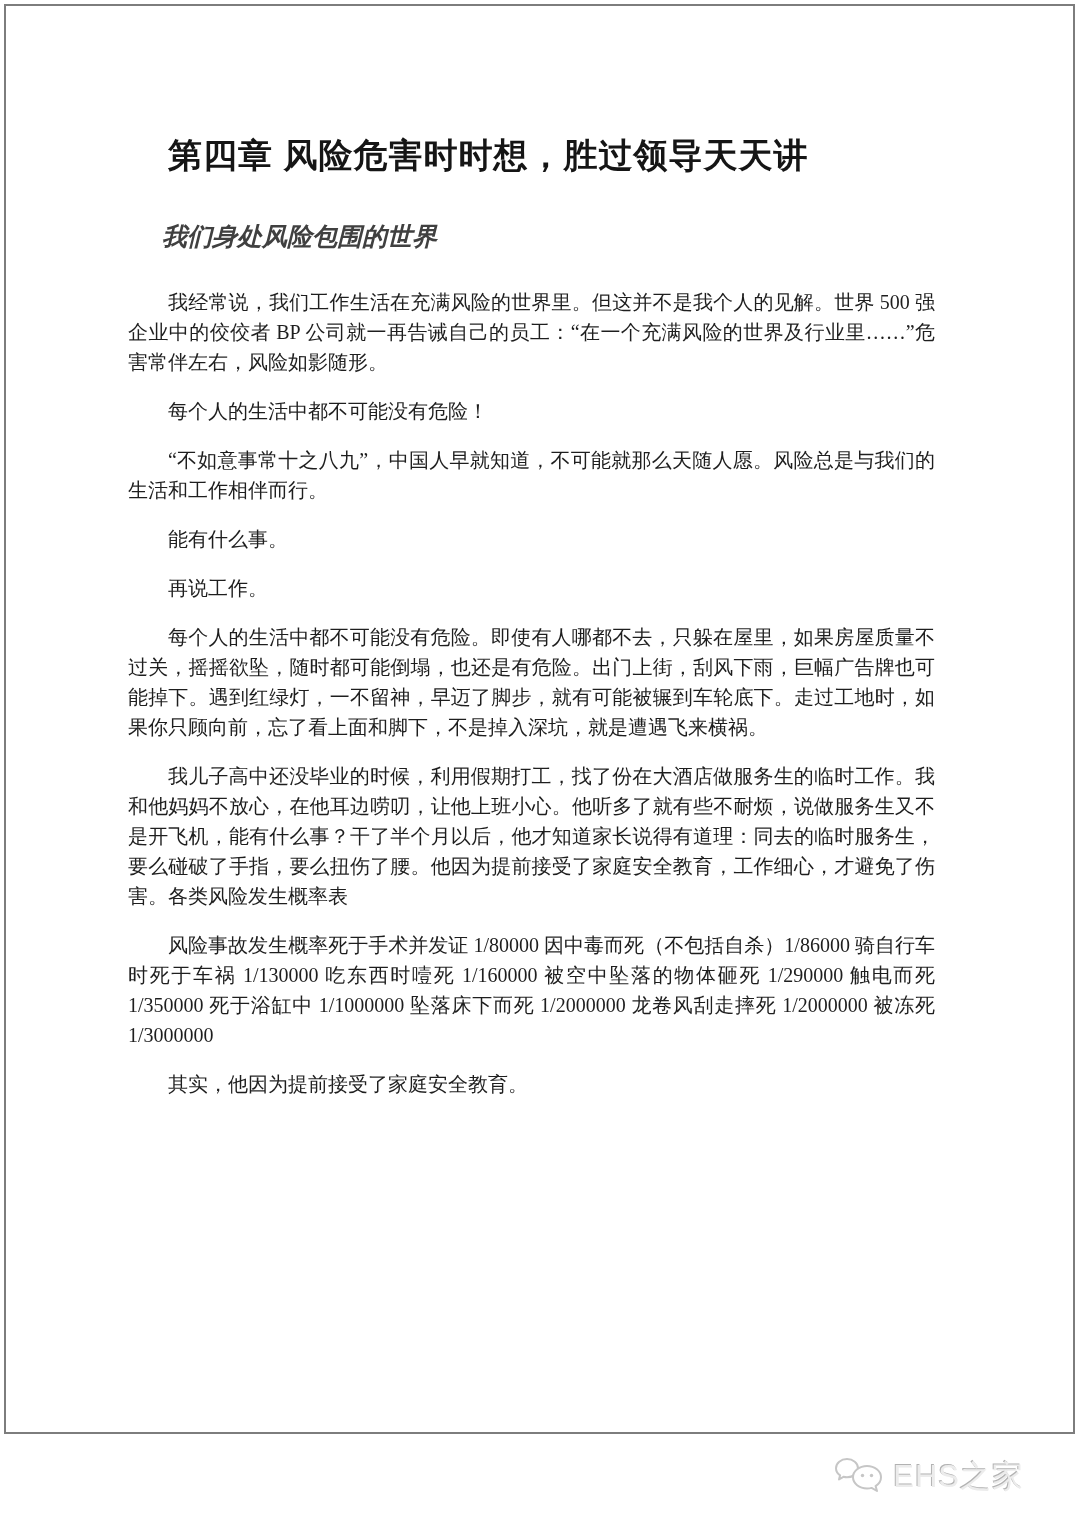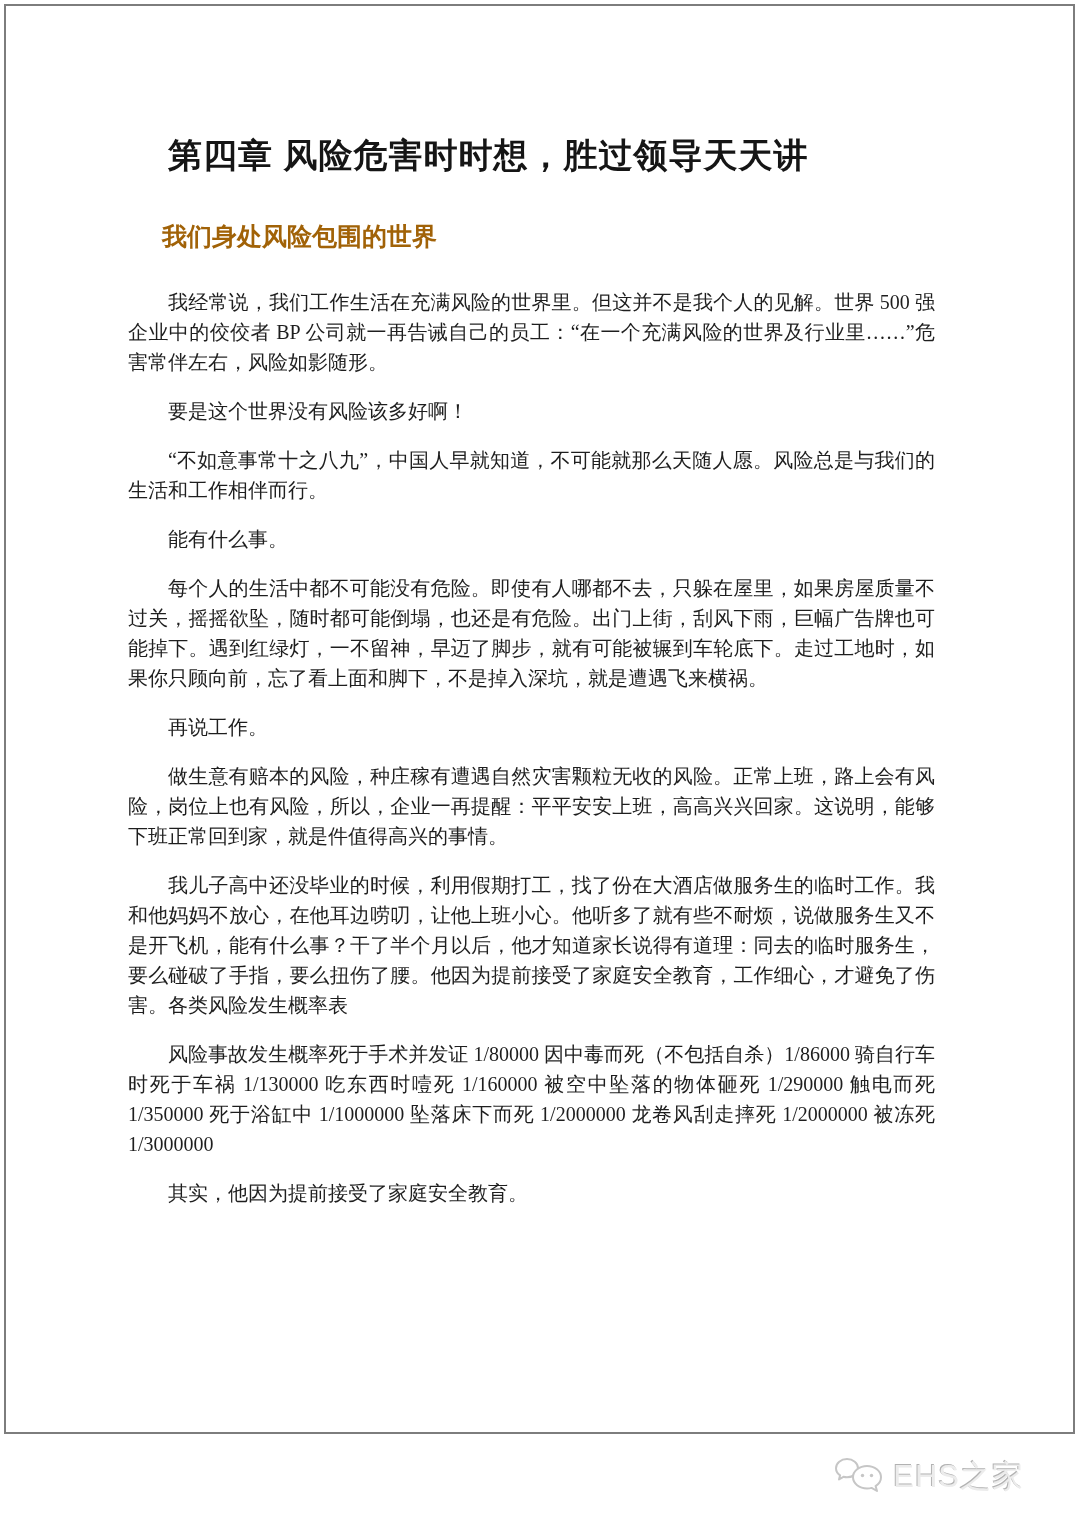--- a/index.html
+++ b/index.html
@@ -82,30 +82,29 @@
 </style>
 </head>
 <body>
 
 <div class="page">
   <div class="frame"></div>
 
   <div class="content">
     <h1 class="chapter-title">第四章 风险危害时时想，胜过领导天天讲</h1>
 
-    <h2 class="section-heading" style="color: #a16207;">我们身处风险包围的世界</h2>
+    <h2 class="section-heading" style="color: #404040; font-style: italic;">我们身处风险包围的世界</h2>
 
     <div class="paragraphs" id="paragraphs-host">
         <p>我经常说，我们工作生活在充满风险的世界里。但这并不是我个人的见解。世界 500 强企业中的佼佼者 BP 公司就一再告诫自己的员工：“在一个充满风险的世界及行业里……”危害常伴左右，风险如影随形。</p>
-        <p>要是这个世界没有风险该多好啊！</p>
+        <p>每个人的生活中都不可能没有危险！</p>
         <p>“不如意事常十之八九”，中国人早就知道，不可能就那么天随人愿。风险总是与我们的生活和工作相伴而行。</p>
         <p>能有什么事。</p>
+        <p>再说工作。</p>
         <p>每个人的生活中都不可能没有危险。即使有人哪都不去，只躲在屋里，如果房屋质量不过关，摇摇欲坠，随时都可能倒塌，也还是有危险。出门上街，刮风下雨，巨幅广告牌也可能掉下。遇到红绿灯，一不留神，早迈了脚步，就有可能被辗到车轮底下。走过工地时，如果你只顾向前，忘了看上面和脚下，不是掉入深坑，就是遭遇飞来横祸。</p>
-        <p>再说工作。</p>
-        <p>做生意有赔本的风险，种庄稼有遭遇自然灾害颗粒无收的风险。正常上班，路上会有风险，岗位上也有风险，所以，企业一再提醒：平平安安上班，高高兴兴回家。这说明，能够下班正常回到家，就是件值得高兴的事情。</p>
         <p>我儿子高中还没毕业的时候，利用假期打工，找了份在大酒店做服务生的临时工作。我和他妈妈不放心，在他耳边唠叨，让他上班小心。他听多了就有些不耐烦，说做服务生又不是开飞机，能有什么事？干了半个月以后，他才知道家长说得有道理：同去的临时服务生，要么碰破了手指，要么扭伤了腰。他因为提前接受了家庭安全教育，工作细心，才避免了伤害。各类风险发生概率表</p>
         <p>风险事故发生概率死于手术并发证 1/80000 因中毒而死（不包括自杀）1/86000 骑自行车时死于车祸 1/130000 吃东西时噎死 1/160000 被空中坠落的物体砸死 1/290000 触电而死 1/350000 死于浴缸中 1/1000000 坠落床下而死 1/2000000 龙卷风刮走摔死 1/2000000 被冻死 1/3000000</p>
         <p>其实，他因为提前接受了家庭安全教育。</p>
       </div>
   </div>
 
   <div class="watermark">
     <span class="wm-icon">
       <svg width="54" height="42" viewBox="0 0 54 42" xmlns="http://www.w3.org/2000/svg">
 

